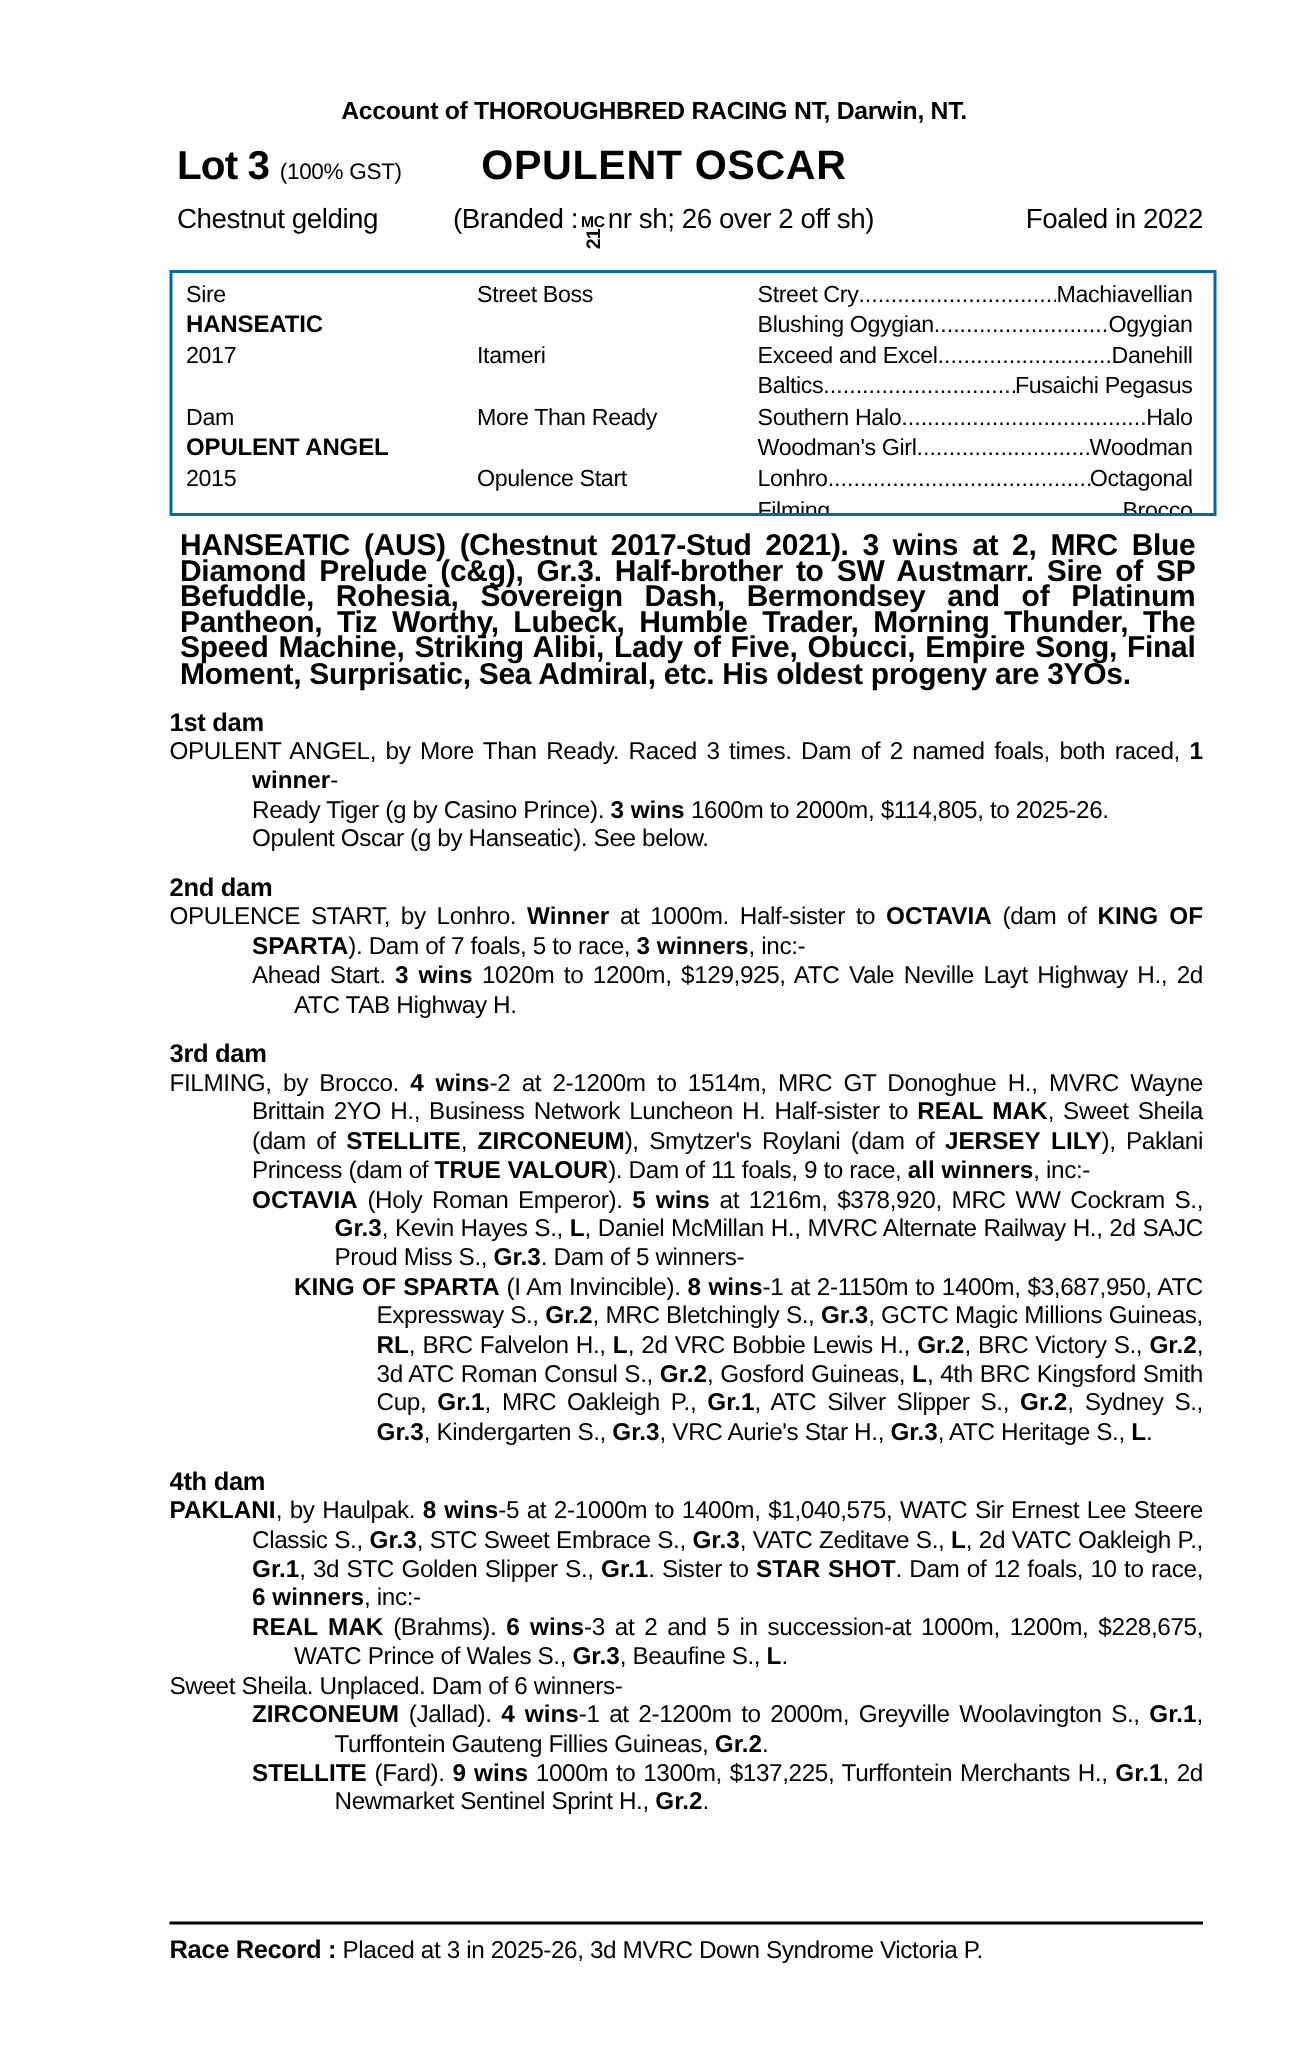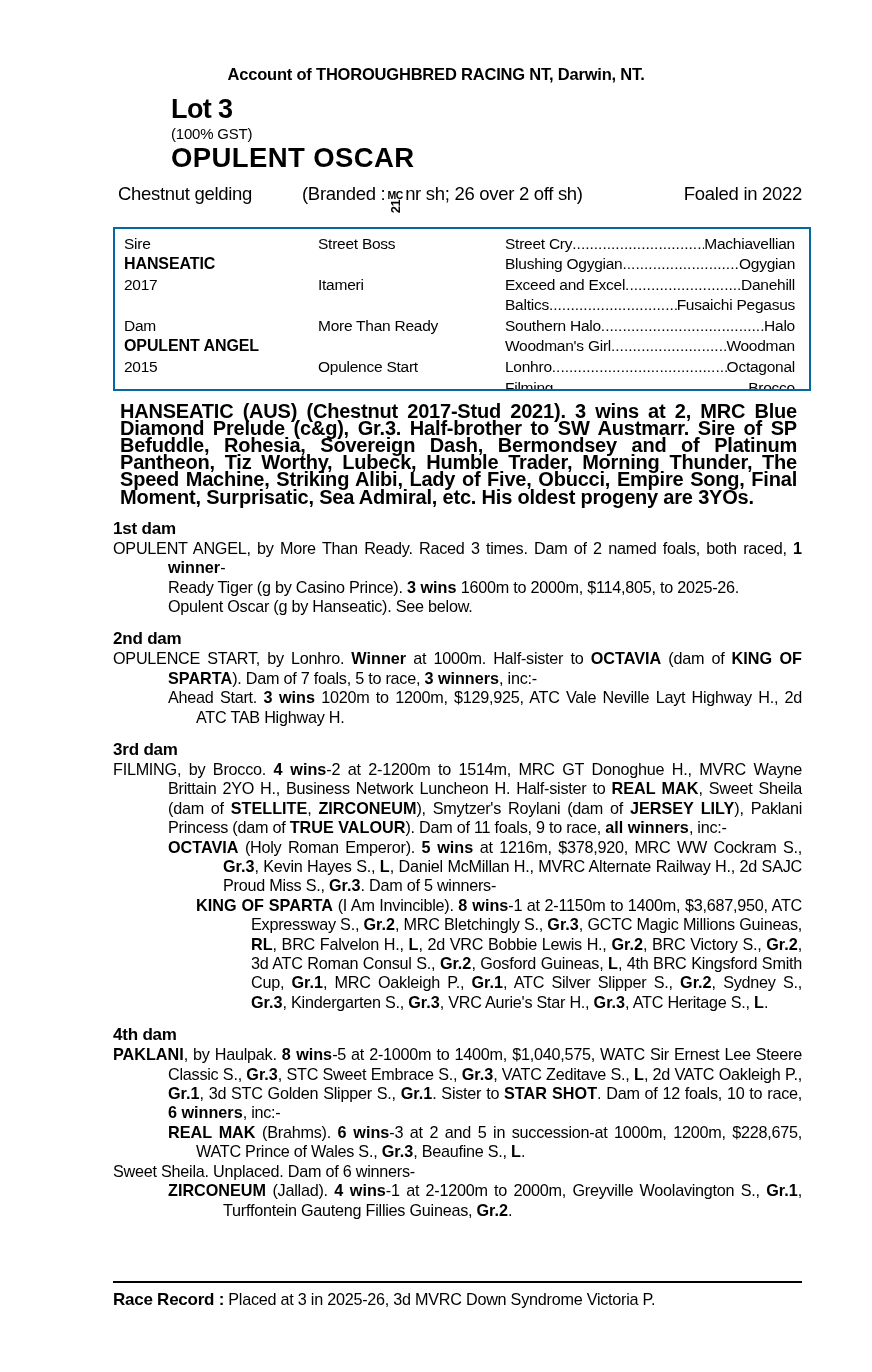--- a/index.html
+++ b/index.html
@@ -21,21 +21,20 @@
     font-size: 16.5px;
     letter-spacing: -0.2px;
     padding-top: 66px;
     line-height: 1;
   }
   .lot-row {
     display: flex;
     align-items: baseline;
     margin-top: 11px;
     padding-left: 118px;
-    flex-direction: column;
   }
   .lot-no { font-size: 27px; font-weight: bold; letter-spacing: -0.6px; }
   .gst { font-size: 15px; margin-left: 7px; letter-spacing: -0.2px; }
   .horse-name {
     font-size: 27.5px; font-weight: bold; letter-spacing: 0.4px;
     margin-left: 53px;
   }
   .desc-row {
     display: flex; align-items: baseline;
     margin-top: 9px; padding-left: 118px;
@@ -281,19 +280,22 @@
     <div class="p lvl0 hang">
       <b>PAKLANI</b><span>, by Haulpak. </span><b>8 wins</b><span class="gradeable">-5 at 2-1000m to 1400m, $1,040,575, WATC Sir Ernest Lee Steere Classic S., <b>Gr.3</b>, STC Sweet Embrace S., <b>Gr.3</b>, VATC Zeditave S., <b>L</b>, 2d VATC Oakleigh P., <b>Gr.1</b>, 3d STC Golden Slipper S., <b>Gr.1</b>. Sister to <b>STAR SHOT</b>. Dam of 12 foals, 10 to race, <b>6 winners</b>, inc:-</span>
     </div>
     <div class="p lvl1">
       <b>REAL MAK</b><span> (Brahms). </span><b>6 wins</b><span class="gradeable">-3 at 2 and 5 in succession-at 1000m, 1200m, $228,675, WATC Prince of Wales S., <b>Gr.3</b>, Beaufine S., <b>L</b>.</span>
     </div>
     <div class="p lvl0 nohang">Sweet Sheila. Unplaced. Dam of 6 winners-</div>
     <div class="p lvl2">
       <b>ZIRCONEUM</b><span> (Jallad). </span><b>4 wins</b><span class="gradeable">-1 at 2-1200m to 2000m, Greyville Woolavington S., <b>Gr.1</b>, Turffontein Gauteng Fillies Guineas, <b>Gr.2</b>.</span>
     </div>
+    <div class="p lvl2">
+      <b>STELLITE</b><span> (Fard). </span><b>9 wins</b><span class="gradeable"> 1000m to 1300m, $137,225, Turffontein Merchants H., <b>Gr.1</b>, 2d Newmarket Sentinel Sprint H., <b>Gr.2</b>.</span>
+    </div>
   </div>
 
   <div class="footer">
     <b>Race Record :</b><span> Placed at 3 in 2025-26, 3d MVRC Down Syndrome Victoria P.</span>
   </div>
 
 </div>
 
 </body></html>

